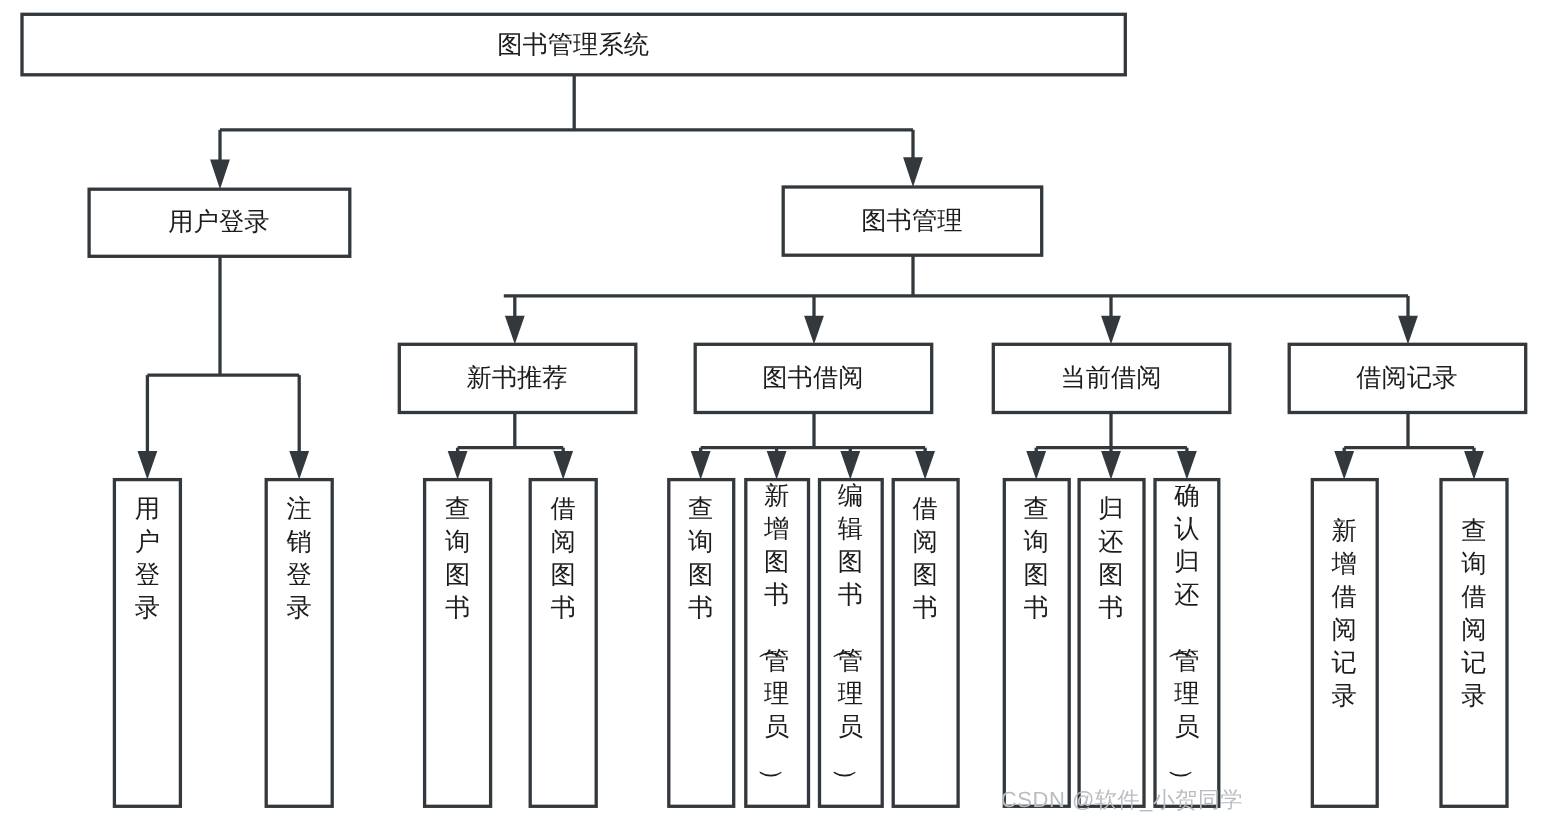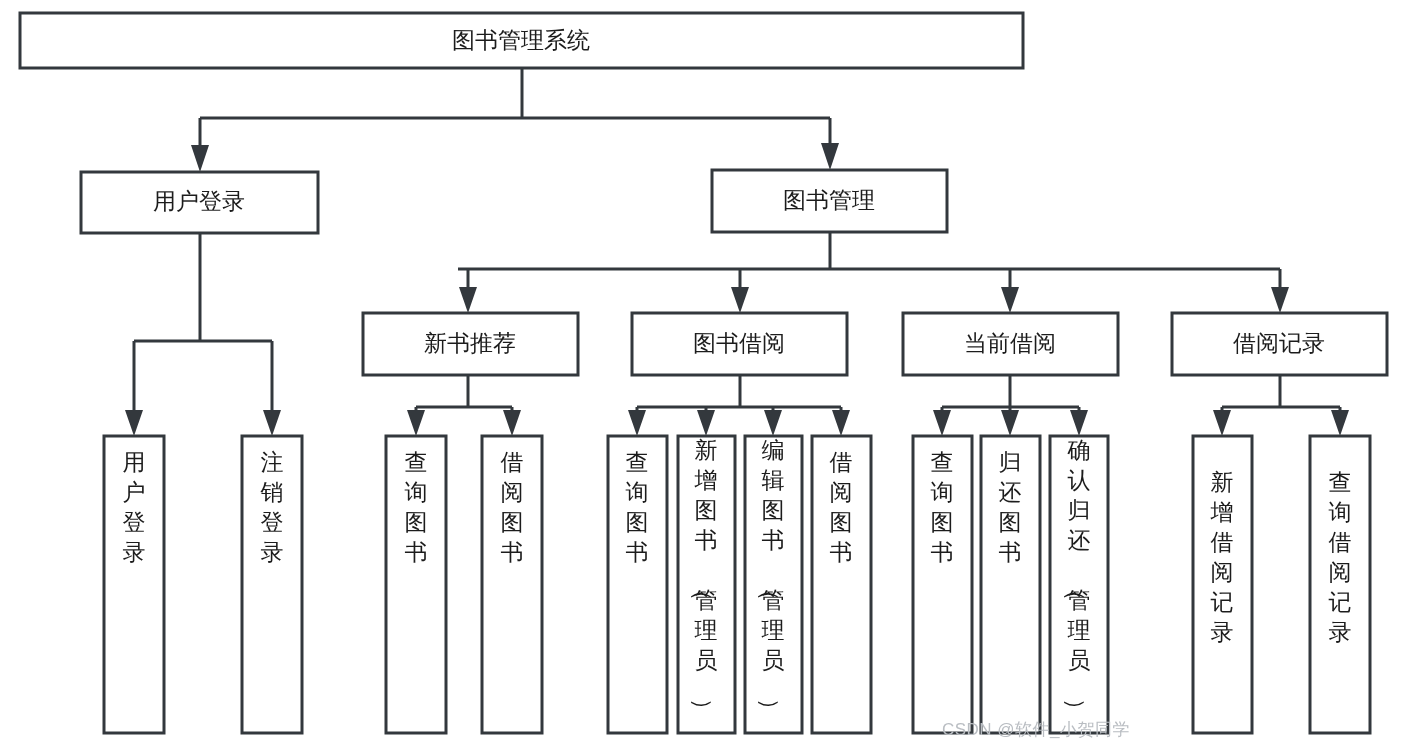--- a/index.html
+++ b/index.html
@@ -51,21 +51,21 @@
     font-family: "Liberation Sans", "DejaVu Sans", sans-serif;
     font-size: 23px;
     fill: #1c1c1c;
     text-anchor: middle;
   }
   .watermark {
     position: absolute;
     right: 8px;
     bottom: 6px;
     font-family: "Liberation Sans", "DejaVu Sans", sans-serif;
-    font-size: 17px;
+    font-size: 20px;
     color: #b9bdc2;
     letter-spacing: 0.5px;
     white-space: nowrap;
     pointer-events: none;
   }
 </style>
 </head>
 <body>
 
 <div id="diagram-root">

